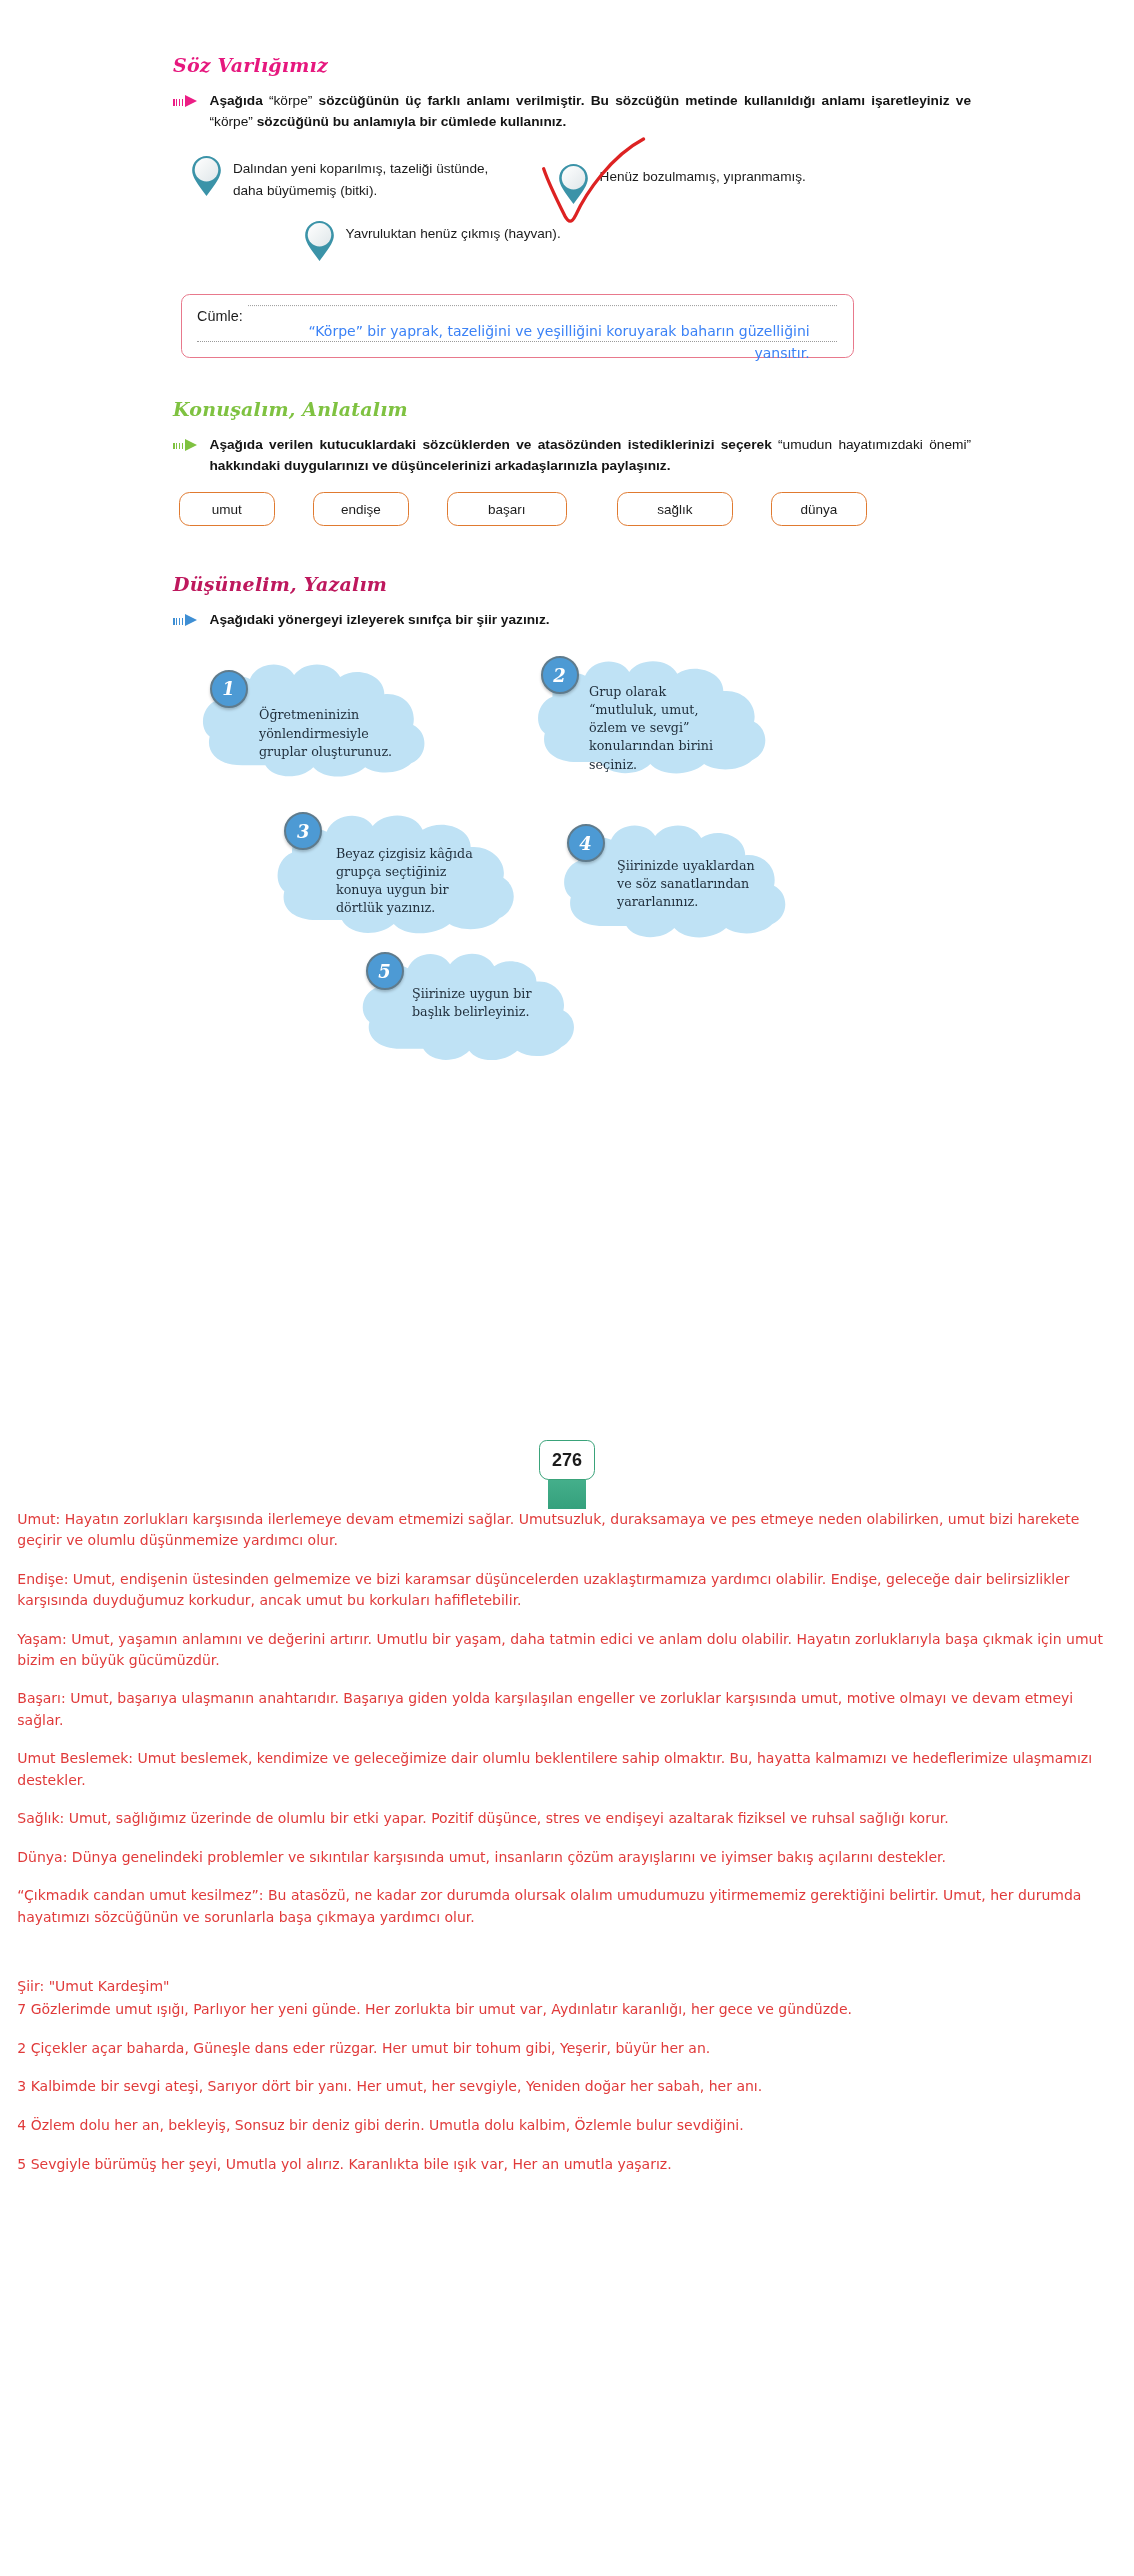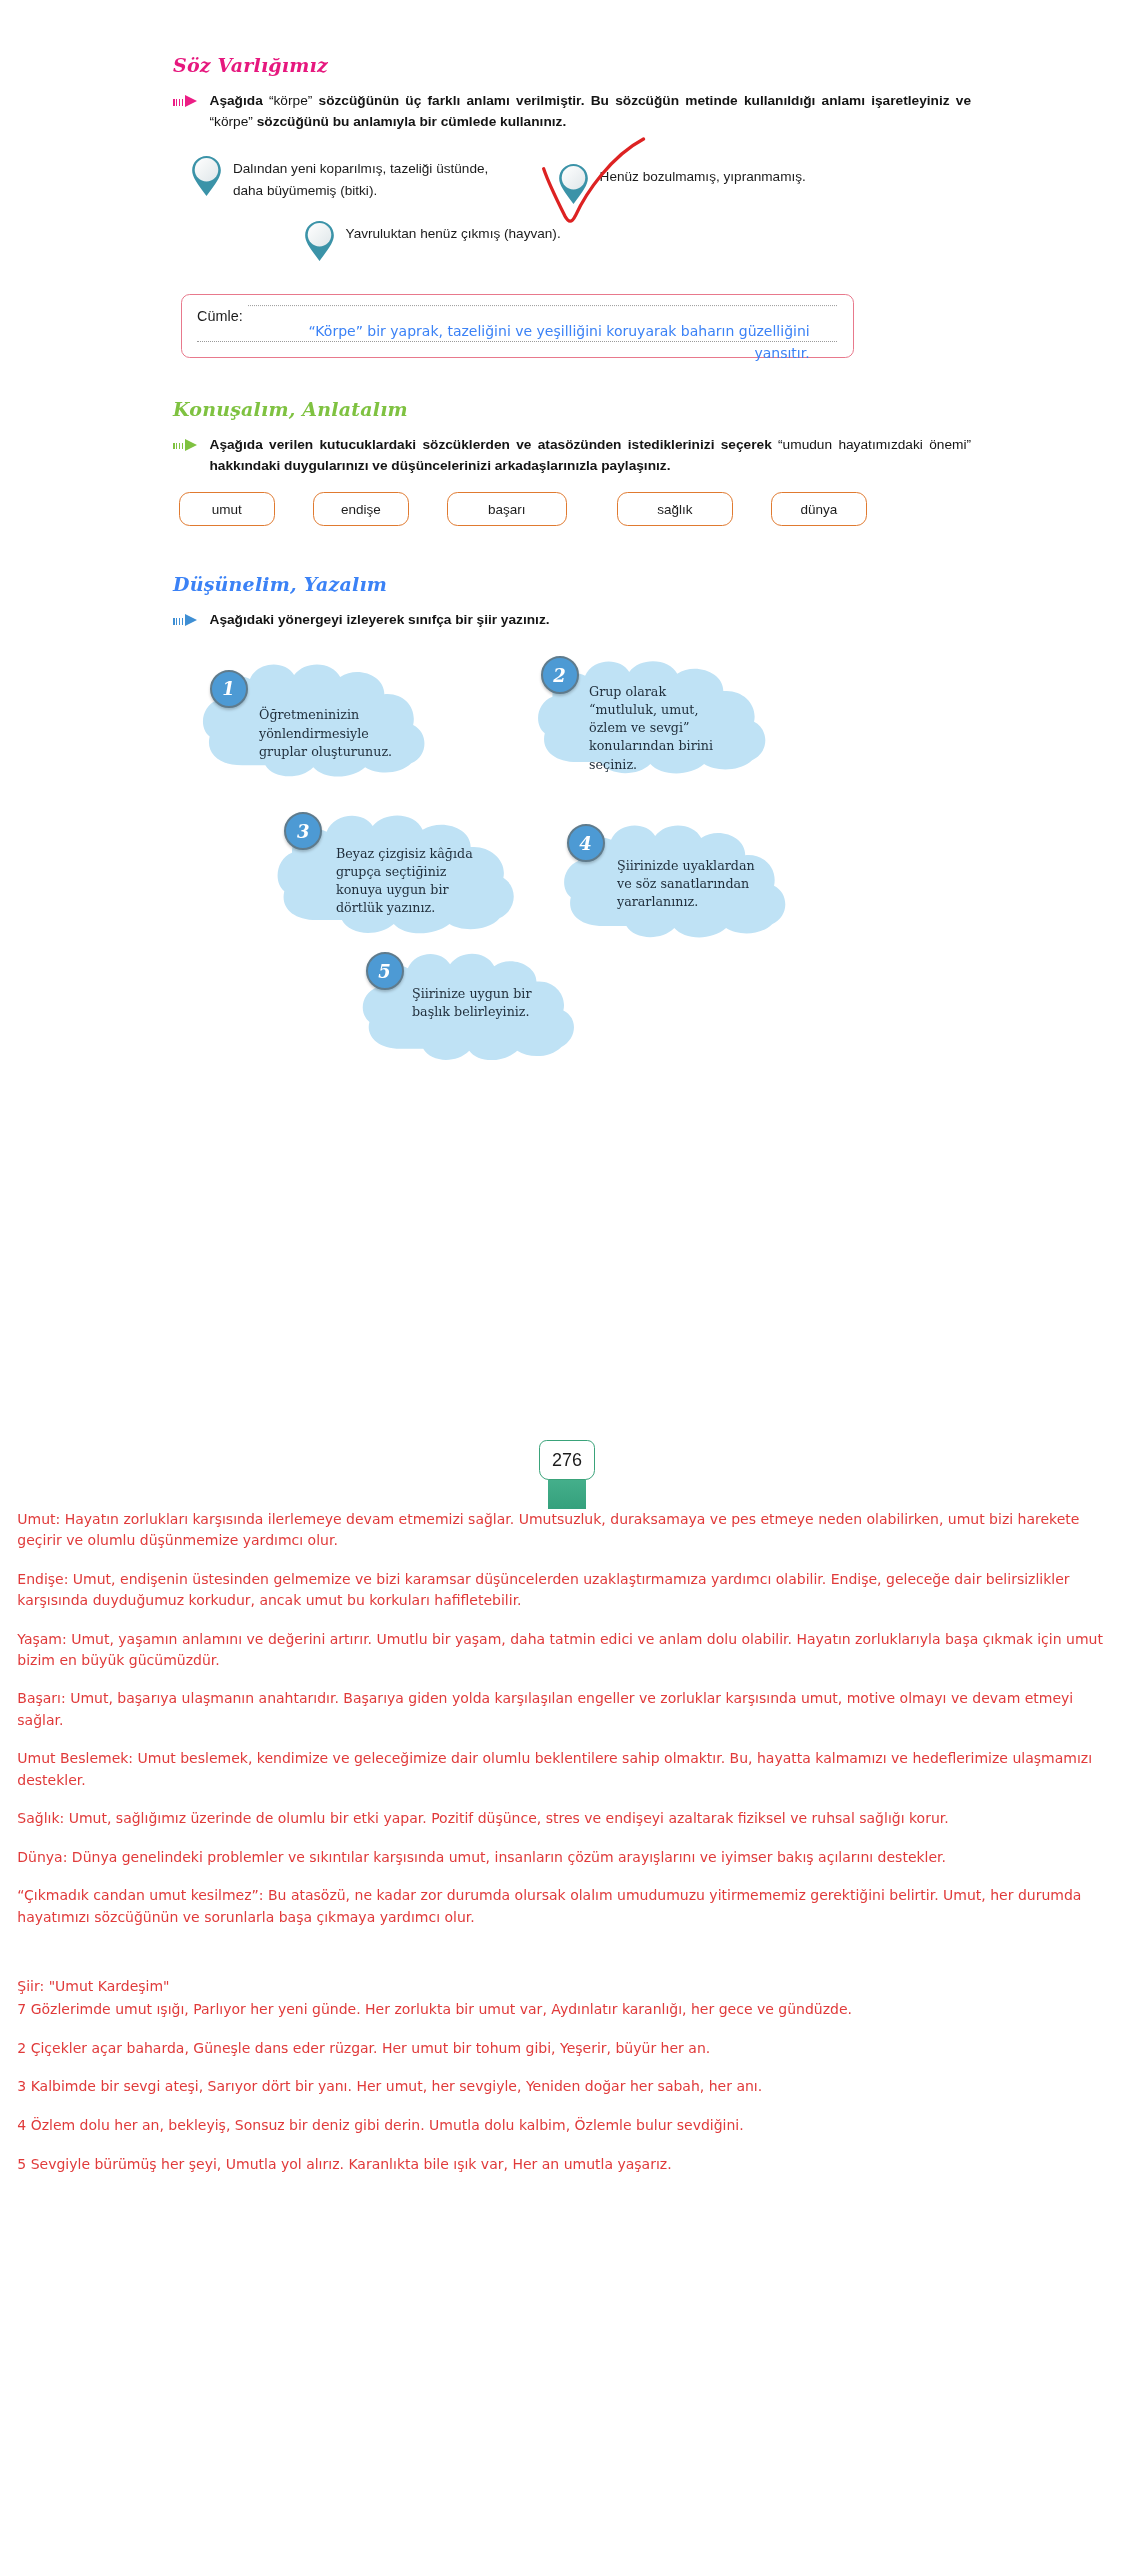--- a/index.html
+++ b/index.html
@@ -33,21 +33,21 @@
   .sec-head {
     font-family: "DejaVu Serif", serif;
     font-style: italic;
     font-weight: bold;
     font-size: 19px;
     letter-spacing: 0.2px;
     margin: 0;
   }
   .sec-head.pink  { color: #e6187e; }
   .sec-head.green { color: #7fc241; }
-  .sec-head.blue  { color: #3b82f6; font-style: italic; }
+  .sec-head.blue  { color: #be185d; font-style: italic; }
 
   
   .instr-row {
     display: flex;
     align-items: flex-start;
     gap: 11.5px;
   }
   .arrow-bullet {
     flex: 0 0 auto;
     width: 25px;
@@ -203,20 +203,21 @@
     transform: translateX(-50%);
     top: 1440px;
     width: 56px; height: 40px;
     border: 1.9px solid #3aa37a;
     border-radius: 7.7px 7.7px 9.6px 9.6px;
     display: flex; align-items: center; justify-content: center;
     font-size: 18px;
     color: #1c1c1c;
     background: #fff;
     z-index: 5;
+    font-weight: bold;
   }
   .page-no-tail {
     position: absolute;
     left: 50%;
     transform: translateX(-50%);
     top: 1477px;
     width: 38px;
     height: 42px;
     background: linear-gradient(180deg, #46b08c 0%, #2f9c78 100%);
     border-radius: 0 0 4.8px 4.8px;

